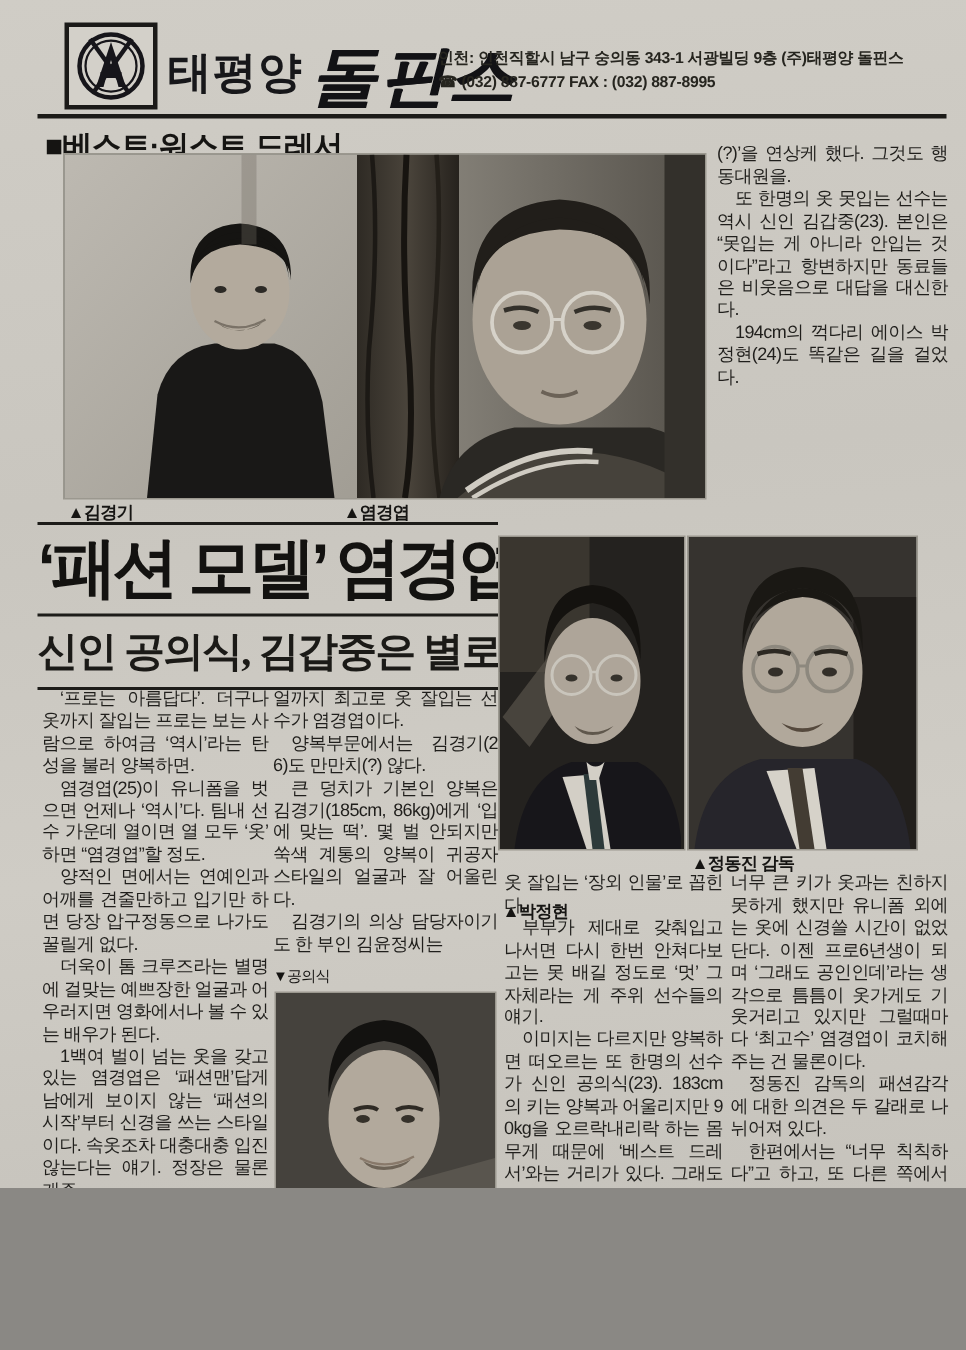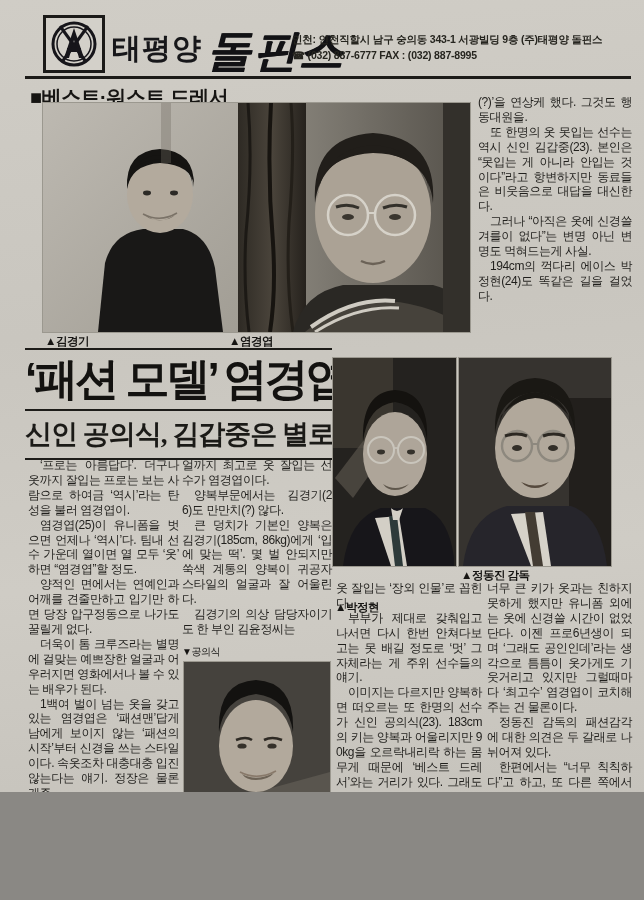--- a/index.html
+++ b/index.html
@@ -184,21 +184,20 @@
       <path d="M318 158 Q330 164 342 158" stroke="#6b6257" stroke-width="2.5" fill="none"></path>
       <rect x="400" y="0" width="27" height="229" fill="#33302b"></rect>
     </svg>
   </figure>
   <div class="caption" style="left:45px;top:334px;">▲김경기</div>
   <div class="caption" style="left:229px;top:334px;">▲염경엽</div>
 
   <div class="col col-right-top">
     <p class="noindent">(?)’을 연상케 했다. 그것도 행동대원을.</p>
     <p>또 한명의 옷 못입는 선수는 역시 신인 김갑중(23). 본인은 “못입는 게 아니라 안입는 것이다”라고 항변하지만 동료들은 비웃음으로 대답을 대신한다.</p>
-    <p>그러나 “아직은 옷에 신경쓸 겨를이 없다”는 변명 아닌 변명도 먹혀드는게 사실.</p>
     <p>194cm의 꺽다리 에이스 박정현(24)도 똑같은 길을 걸었다.</p>
   </div>
 
   <div class="headline-block">
     <h1 class="headline-title">‘패션 모델’ 염경엽</h1>
     <div class="headline-divider"></div>
     <h2 class="headline-sub">신인 공의식, 김갑중은 별로</h2>
   </div>
 
   <figure class="photo ph-park" style="margin:0;">
@@ -237,21 +236,21 @@
       <path d="M84 78 Q94 74 106 78" stroke="#2c2822" stroke-width="3" fill="none"></path>
       <ellipse cx="58" cy="90" rx="5" ry="3" fill="#332f29"></ellipse>
       <ellipse cx="94" cy="90" rx="5" ry="3" fill="#332f29"></ellipse>
       <path d="M62 124 Q76 131 90 124 Q84 130 76 130 Q68 130 62 124 Z" fill="#55493d"></path>
     </svg>
   </figure>
   <div class="caption" style="left:335px;top:600px;">▲박정현</div>
   <div class="caption" style="left:461px;top:568px;">▲정동진 감독</div>
 
   <div class="col col-1">
-    <p>‘프로는 아름답다’. 더구나 옷까지 잘입는 프로는 보는 사람으로 하여금 ‘역시’라는 탄성을 불러 염경엽이.</p>
+    <p>‘프로는 아름답다’. 더구나 옷까지 잘입는 프로는 보는 사람으로 하여금 ‘역시’라는 탄성을 불러 양복하면.</p>
     <p>염경엽(25)이 유니폼을 벗으면 언제나 ‘역시’다. 팀내 선수 가운데 열이면 열 모두 ‘옷’ 하면 “염경엽”할 정도.</p>
     <p>양적인 면에서는 연예인과 어깨를 견줄만하고 입기만 하면 당장 압구정동으로 나가도 꿀릴게 없다.</p>
     <p>더욱이 톰 크루즈라는 별명에 걸맞는 예쁘장한 얼굴과 어우러지면 영화에서나 볼 수 있는 배우가 된다.</p>
     <p>1백여 벌이 넘는 옷을 갖고 있는 염경엽은 ‘패션맨’답게 남에게 보이지 않는 ‘패션의 시작’부터 신경을 쓰는 스타일이다. 속옷조차 대충대충 입진 않는다는 얘기. 정장은 물론 캐주</p>
   </div>
 
   <div class="col col-2">
     <p class="noindent">얼까지 최고로 옷 잘입는 선수가 염경엽이다.</p>
     <p>양복부문에서는 김경기(26)도 만만치(?) 않다.</p>
     <p>큰 덩치가 기본인 양복은 김경기(185cm, 86kg)에게 ‘입에 맞는 떡’. 몇 벌 안되지만 쑥색 계통의 양복이 귀공자 스타일의 얼굴과 잘 어울린다.</p>

